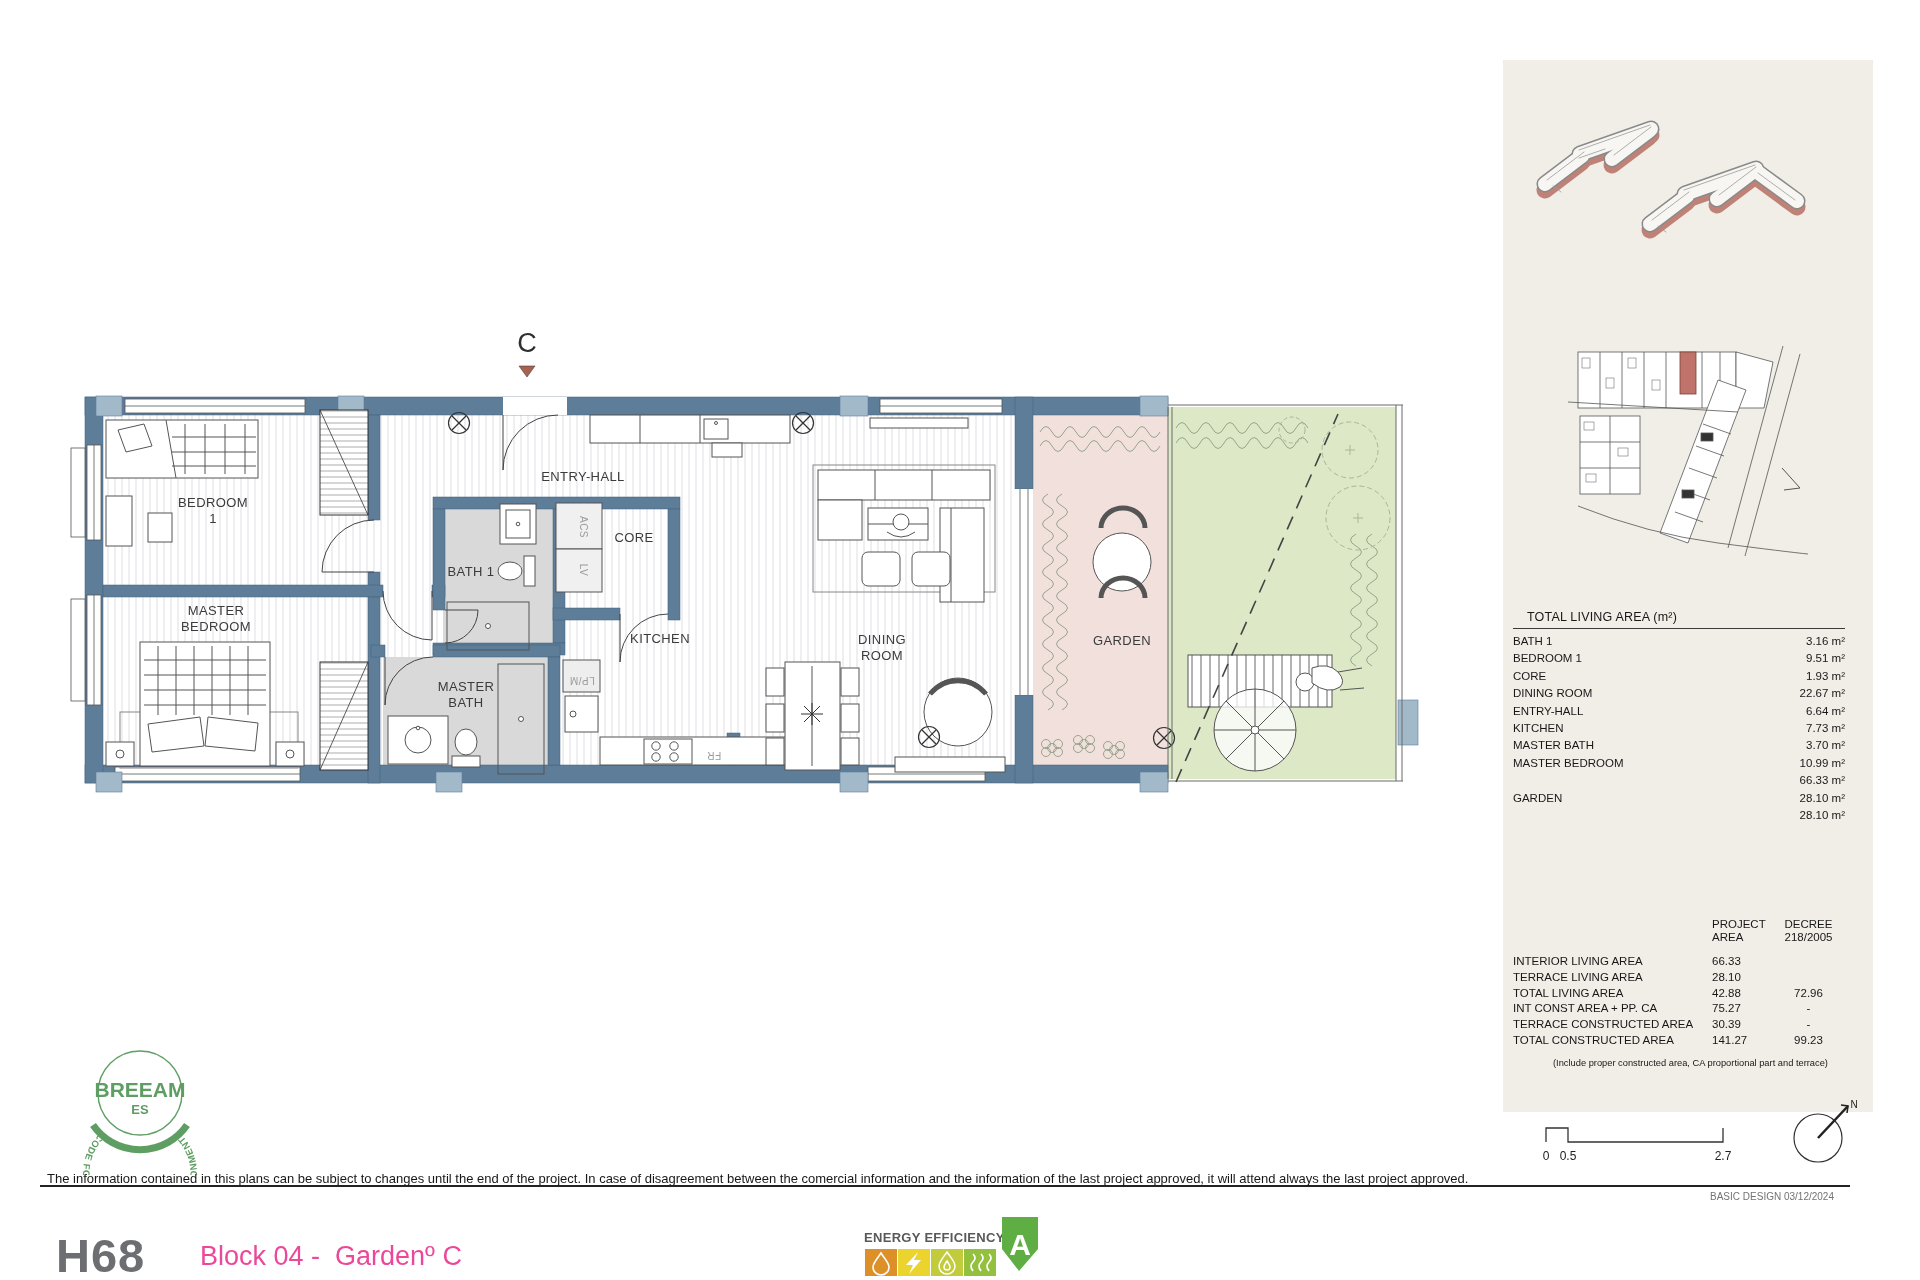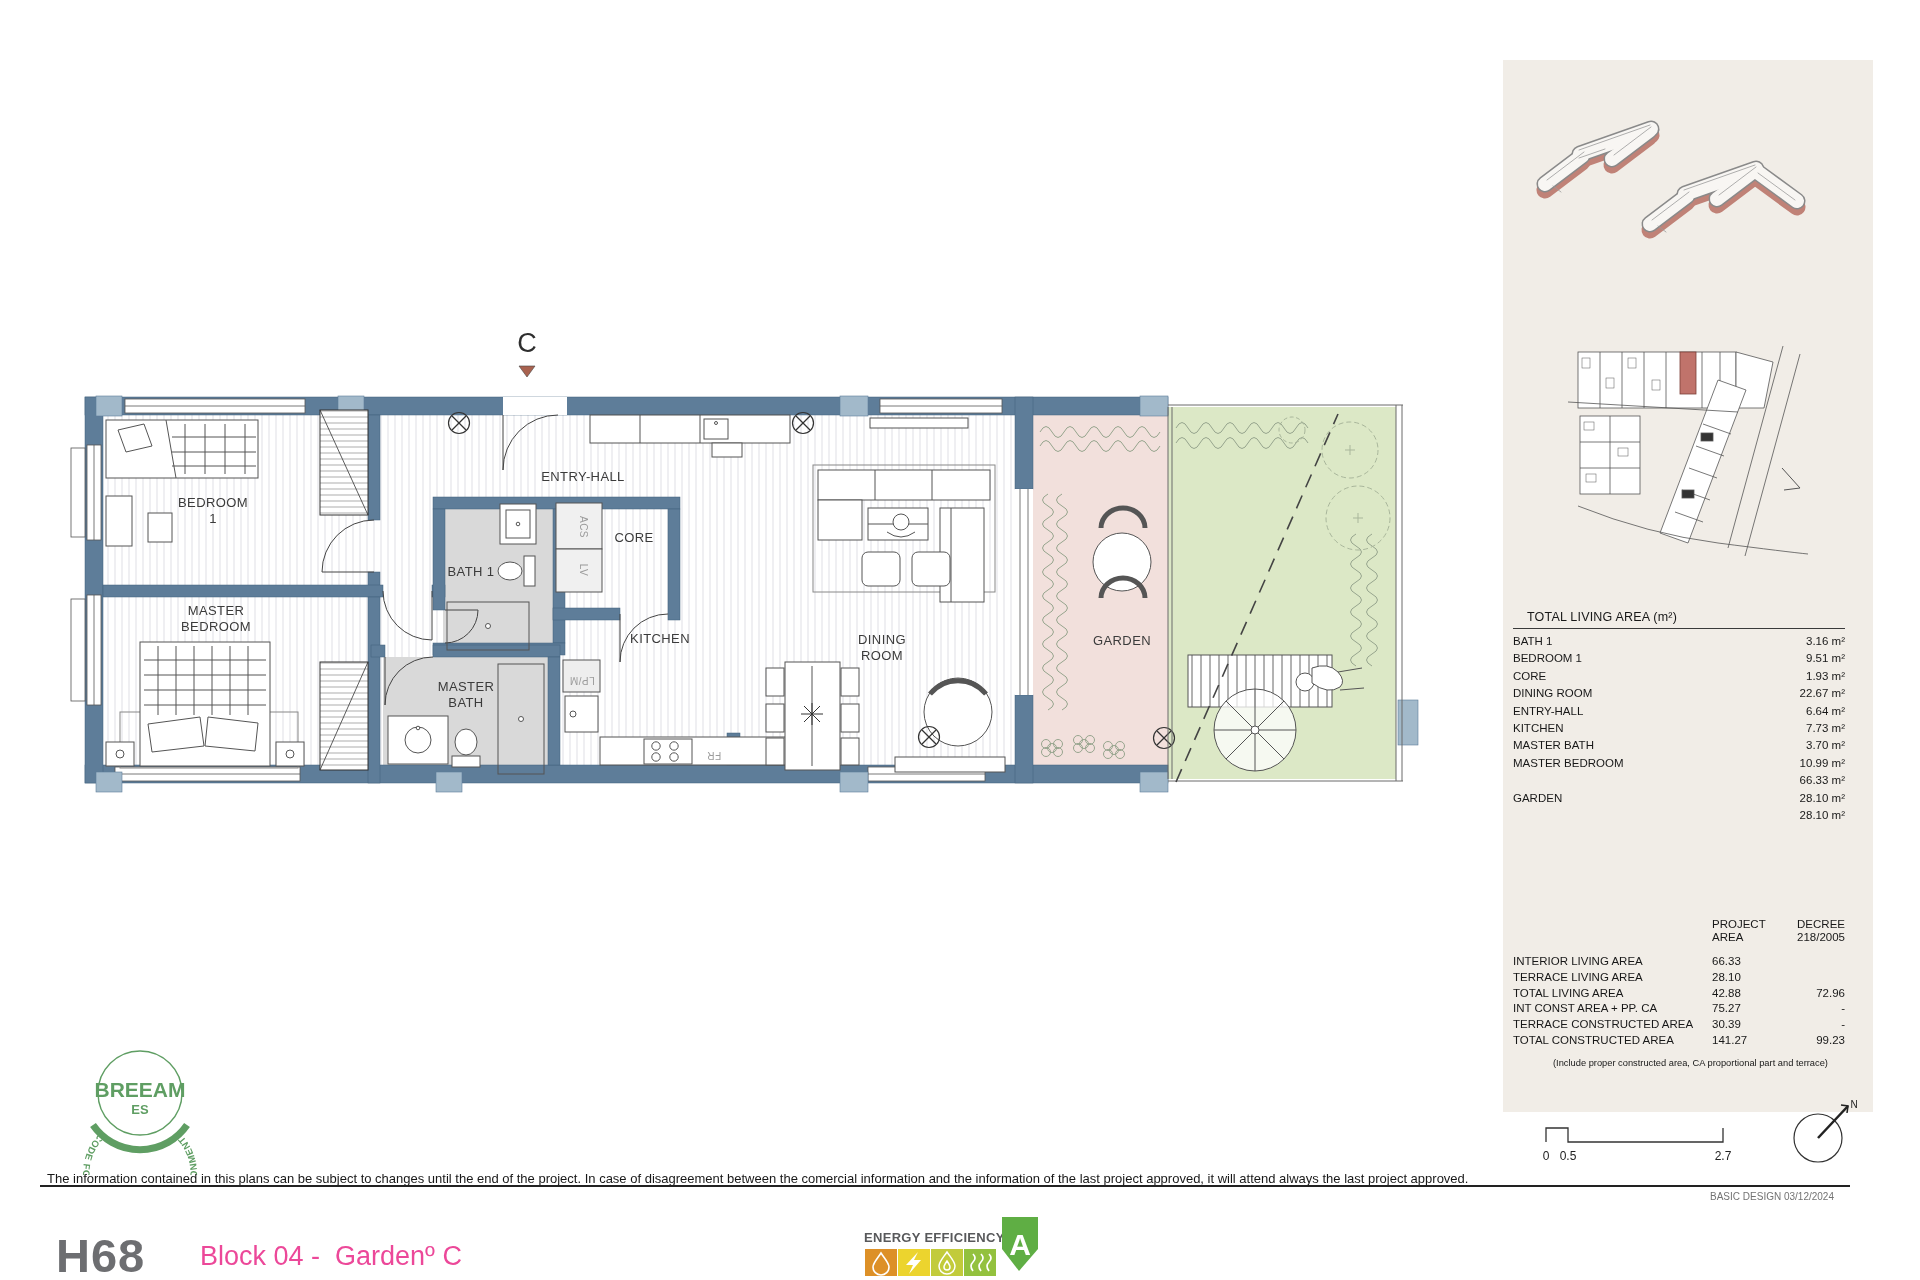--- a/index.html
+++ b/index.html
@@ -11,21 +11,21 @@
   .sidebar{left:1503px;top:60px;width:370px;height:1052px;background:#f1ede7;}
 
   
   .la-table{left:1513px;top:610px;width:332px;font-size:11.5px;color:#181818;}
   .la-title{padding:0 0 4px 14px;font-size:12.5px;letter-spacing:.2px;border-bottom:1.2px solid #3a3a3a;margin-bottom:4px;}
   .la-row{display:flex;justify-content:space-between;line-height:17.4px;}
   .sum-table{left:1513px;top:918px;width:332px;font-size:11.5px;color:#181818;}
   .sum-head{display:flex;line-height:13px;margin-bottom:10px;}
   .sum-head .sp{flex:1;}
   .colA{width:60px;text-align:left;}
-  .colB{width:73px;text-align:right;}
+  .colB{width:73px;text-align:center;}
   .sum-row{display:flex;line-height:15.8px;}
   .sum-row .lbl{flex:1;}
   .sum-note{margin-top:9px;font-size:9.3px;padding-left:40px;white-space:nowrap;}
 
   
   .foot-line{left:40px;top:1185px;width:1810px;height:1.6px;background:#222;}
   .disclaimer{left:47px;top:1171px;width:1500px;font-size:13px;color:#181818;}
   .basic-design{top:1191px;right:86px;font-size:10px;color:#737373;}
   .unit-code{left:56px;top:1228px;font-size:47px;font-weight:600;color:#6d6e71;letter-spacing:1px;}
   .unit-name{left:200px;top:1241px;font-size:27px;color:#ec4899;white-space:pre;}

